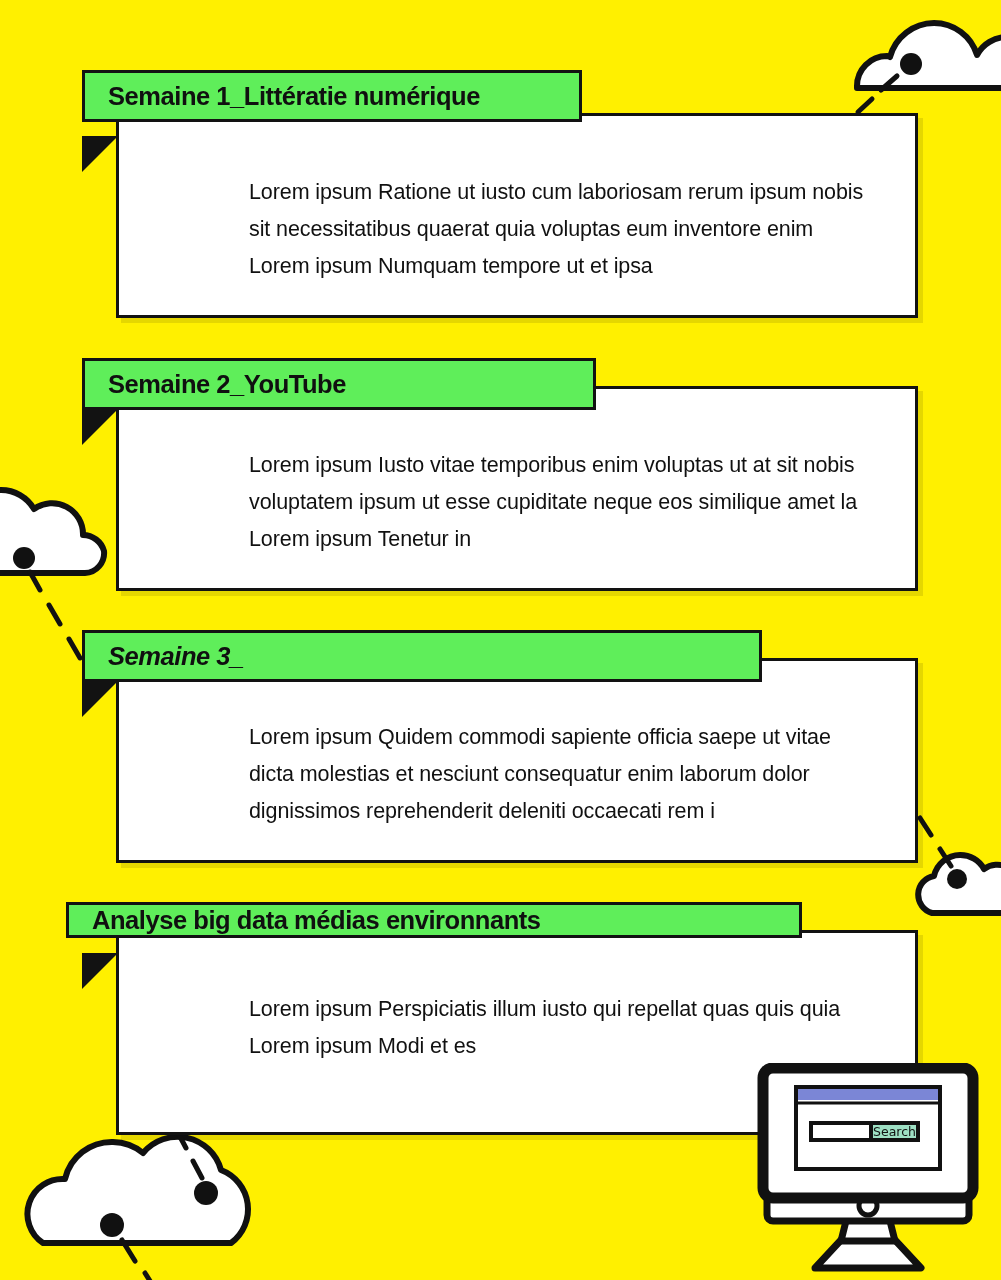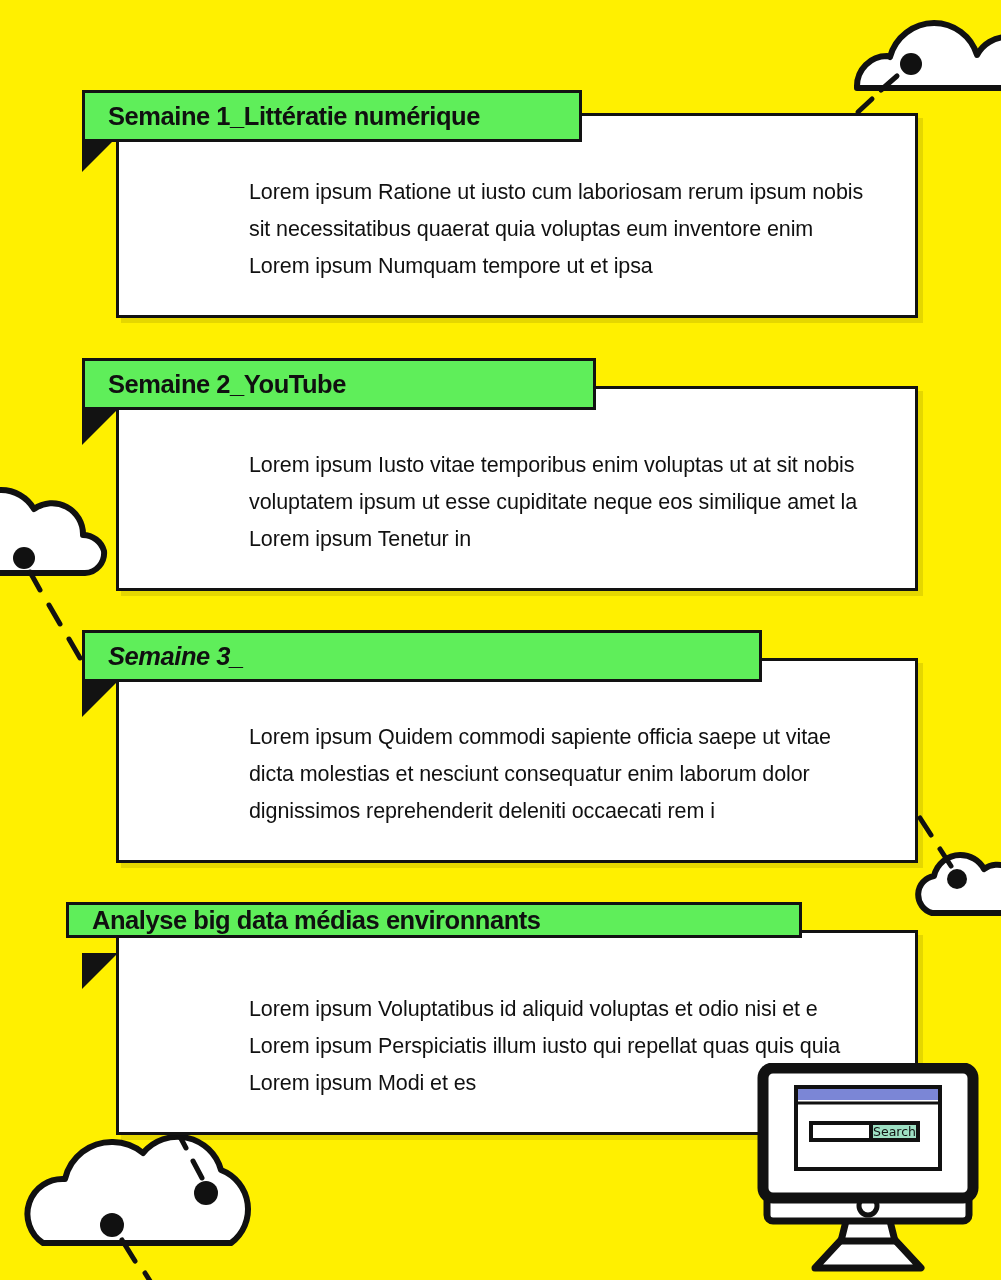--- a/index.html
+++ b/index.html
@@ -167,21 +167,21 @@
 
   <div class="card-block">
     <div class="card-body" style="left:116px; top:113px; width:802px; height:205px;">
       <div class="card-text">
         <p>Lorem ipsum Ratione ut iusto cum laboriosam rerum ipsum nobis</p>
         <p>sit necessitatibus quaerat quia voluptas eum inventore enim</p>
         <p>Lorem ipsum Numquam tempore ut et ipsa</p>
       </div>
     </div>
     <div class="fold" style="left:82px; top:136px;"></div>
-    <div class="banner" style="left:82px; top:90px; width:500px; height:52px;">
+    <div class="banner" style="left:82px; top:70px; width:500px; height:52px;">
       <span class="banner-label">Semaine 1_Littératie numérique</span>
     </div>
   </div>
 
   <div class="card-block">
     <div class="card-body" style="left:116px; top:386px; width:802px; height:205px;">
       <div class="card-text">
         <p>Lorem ipsum Iusto vitae temporibus enim voluptas ut at sit nobis</p>
         <p>voluptatem ipsum ut esse cupiditate neque eos similique amet la</p>
         <p>Lorem ipsum Tenetur in</p>
@@ -203,21 +203,20 @@
     </div>
     <div class="fold" style="left:82px; top:681px;"></div>
     <div class="banner" style="left:82px; top:630px; width:680px; height:52px;font-style:italic;">
       <span class="banner-label">Semaine 3_</span>
     </div>
   </div>
 
   <div class="card-block">
     <div class="card-body" style="left:116px; top:930px; width:802px; height:205px;">
       <div class="card-text" style="line-height:37px;">
-        <p>Lorem ipsum Voluptatibus id aliquid voluptas et odio nisi et e</p>
         <p>Lorem ipsum Perspiciatis illum iusto qui repellat quas quis quia</p>
         <p>Lorem ipsum Modi et es</p>
       </div>
     </div>
     <div class="fold" style="left:82px; top:953px;"></div>
     <div class="banner" style="left:66px; top:902px; width:736px; height:36px;">
       <span class="banner-label">Analyse big data médias environnants</span>
     </div>
   </div>
 

